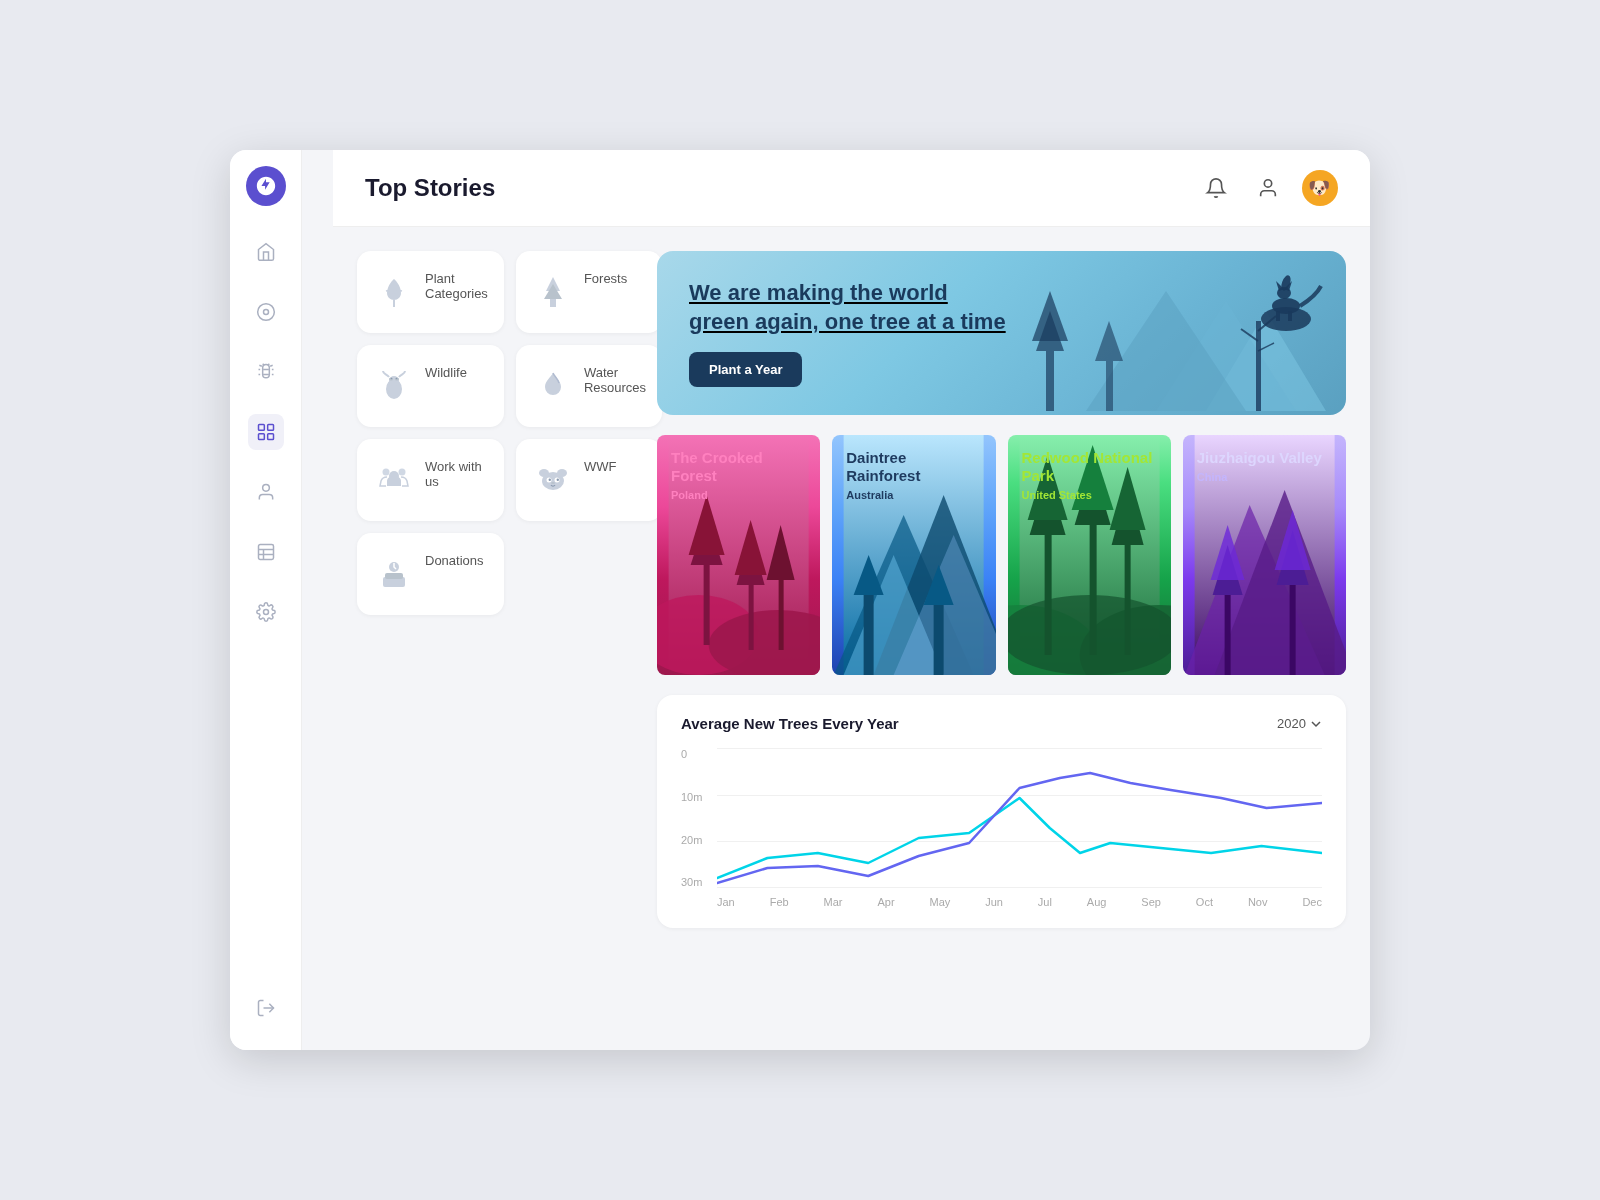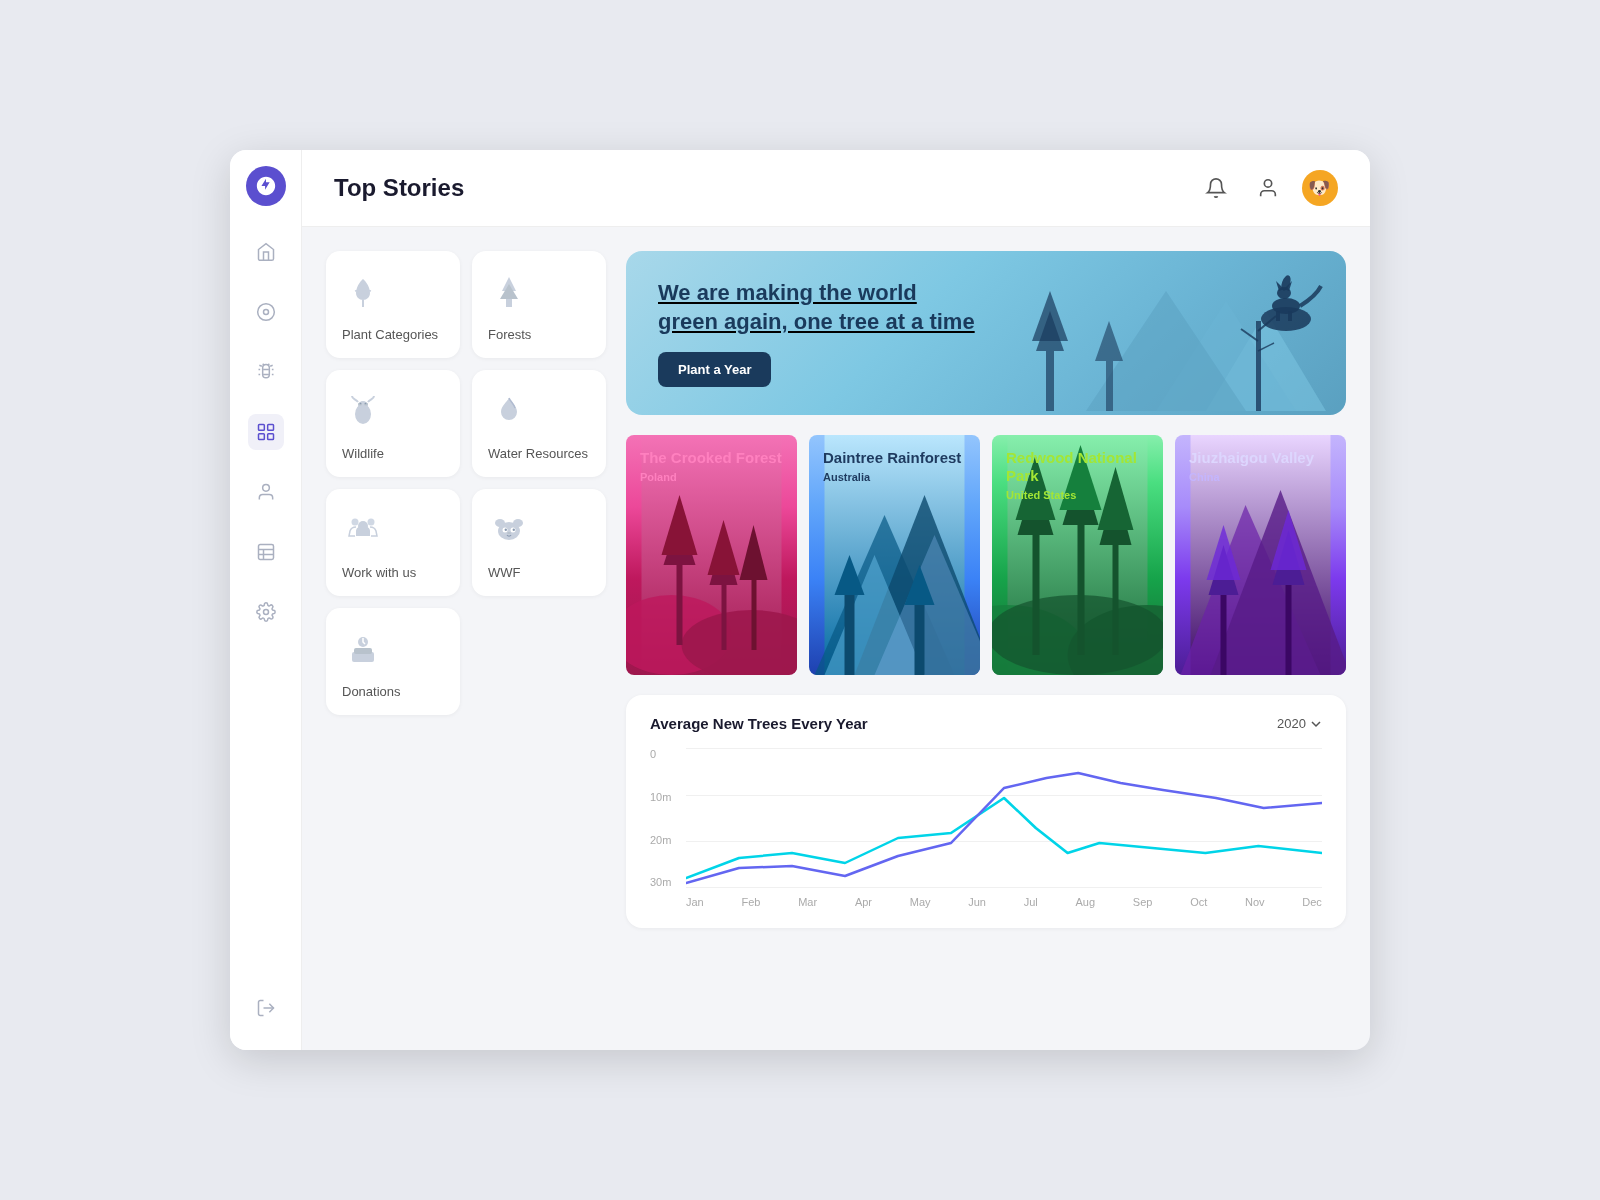--- a/index.html
+++ b/index.html
@@ -13,20 +13,21 @@
       padding: 40px;
     }
     .app-window {
       background: #f4f5f8;
       border-radius: 16px;
       width: 1140px;
       min-height: 900px;
       display: flex;
       box-shadow: 0 10px 40px rgba(0,0,0,0.15);
       overflow: hidden;
+      gap: 31px;
     }
     
     .sidebar {
       width: 72px;
       background: #fff;
       display: flex;
       flex-direction: column;
       align-items: center;
       padding: 16px 0;
       border-right: 1px solid #eee;
@@ -131,21 +132,21 @@
       gap: 12px;
       width: 280px;
       flex-shrink: 0;
       align-content: start;
     }
     .grid-card {
       background: #fff;
       border-radius: 14px;
       padding: 20px 16px 16px;
       display: flex;
-      flex-direction: column;
+      flex-direction: row;
       align-items: flex-start;
       gap: 10px;
       cursor: pointer;
       transition: box-shadow 0.2s;
       box-shadow: 0 1px 4px rgba(0,0,0,0.05);
     }
     .grid-card-icon {
       color: #b0bac9;
     }
     .grid-card-icon svg { width: 42px; height: 42px; }

